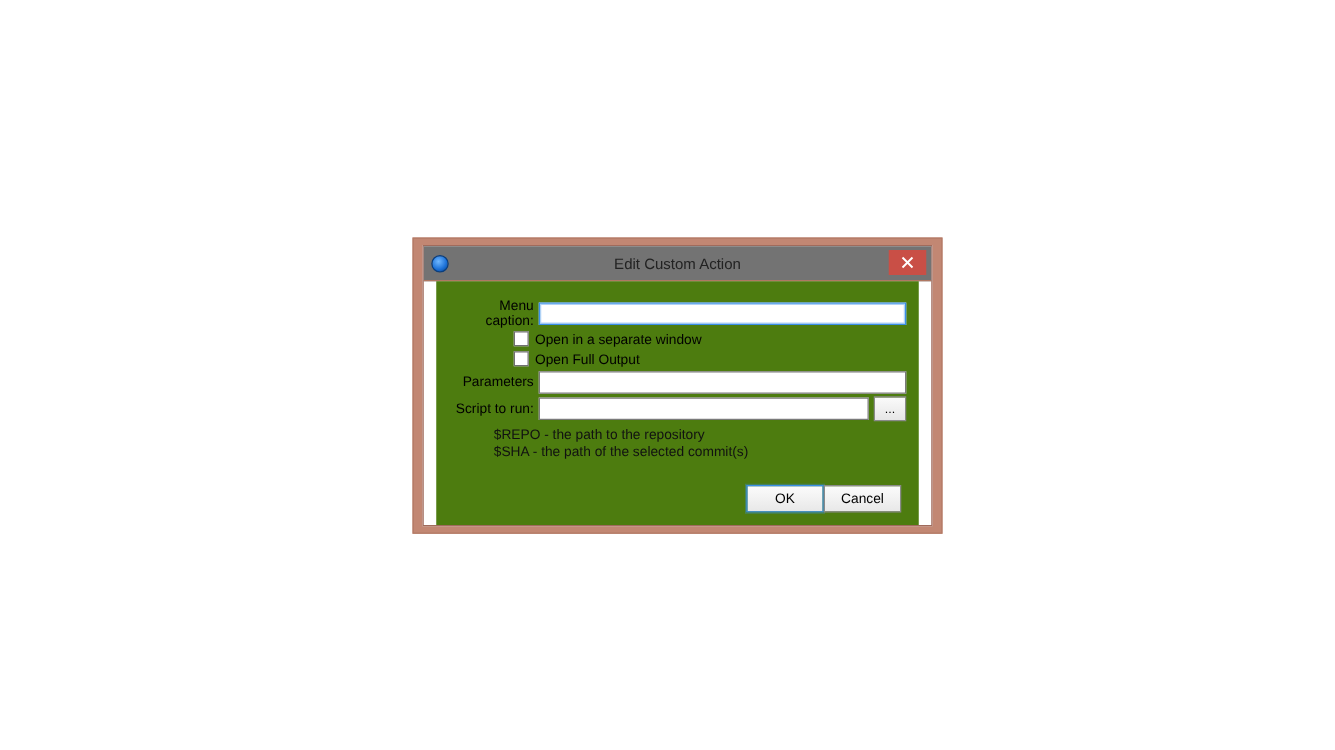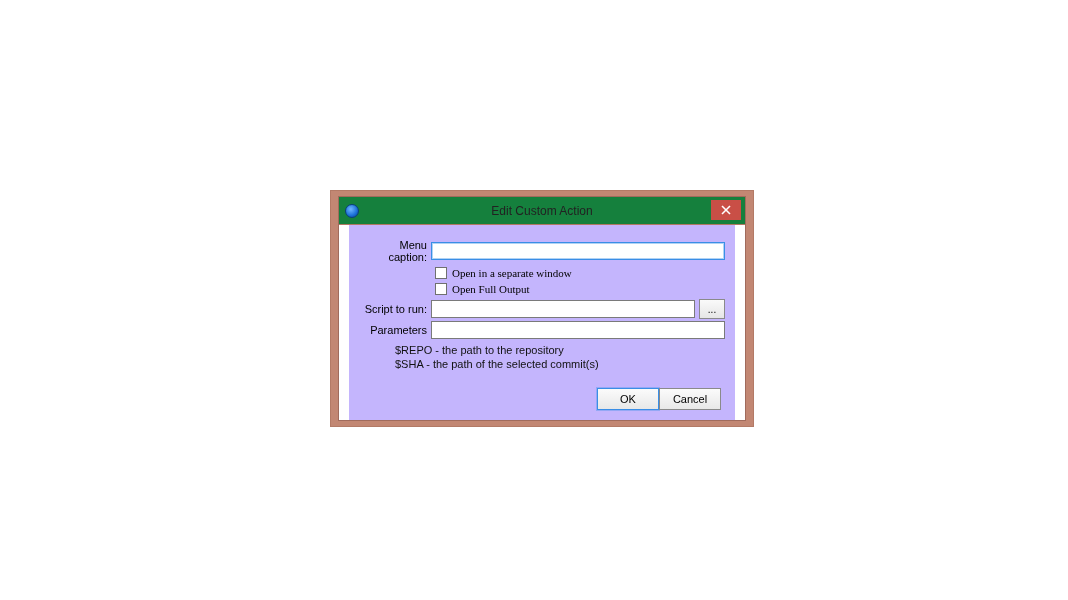--- a/index.html
+++ b/index.html
@@ -13,21 +13,21 @@
   .dialog {
     position: absolute;
     left: 338px; top: 196px;
     width: 408px; height: 225px;
     border: 1px solid #a06b5c;
     background: #ffffff;
     box-shadow: 0 0 0 0 rgba(0,0,0,0);
   }
   .titlebar {
     height: 28px;
-    background: #15803d;
+    background: #737373;
     display: flex;
     align-items: center;
     position: relative;
     border-bottom: 1px solid #b07863;
   }
   .app-icon {
     width: 14px; height: 14px;
     margin-left: 6px;
     border-radius: 50%;
     background: radial-gradient(circle at 40% 35%, #6fb7ff 0%, #1a6fd6 60%, #0a3e7d 100%);
@@ -49,21 +49,21 @@
     background: #c94f46;
     display: flex;
     align-items: center;
     justify-content: center;
     cursor: pointer;
   }
   .close-btn svg { display:block; }
   .content {
     position: absolute;
     left: 10px; right: 10px; top: 28px; bottom: 0;
-    background: #c4b5fd;
+    background: #4d7c0f;
   }
   .form {
     padding: 14px 10px 0 10px;
   }
   .row {
     display: flex;
     align-items: center;
     margin-bottom: 2px;
     min-height: 18px;
   }
@@ -98,26 +98,24 @@
     width: 26px; height: 20px;
     border: 1px solid #8a8a8a;
     background: linear-gradient(#fafafa,#e6e6e6);
     display: flex; align-items: center; justify-content: center;
     font-size: 10px;
     cursor: pointer;
     flex: 0 0 auto;
   }
   .check-row {
     display: flex;
-    align-items: center;
     gap: 5px;
-    margin-left: 76px;
+    margin-left: 52px;
     height: 16px;
     line-height: 14px;
-    font-family: Liberation Serif, serif;
   }
   .checkbox {
     width: 12px; height: 12px;
     border: 1px solid #707070;
     background: #fff;
     flex: 0 0 auto;
     cursor: pointer;
   }
   .check-label {
     font-size: 11px;
@@ -189,35 +187,35 @@
       <div class="check-row">
         <div class="checkbox"></div>
         <div class="check-label">Open in a separate window</div>
       </div>
 
       <div class="check-row">
         <div class="checkbox"></div>
         <div class="check-label">Open Full Output</div>
       </div>
 
+      <div class="row">
+        <div class="label">Parameters</div>
+        <div class="field-wrap">
+          <input class="text" type="text" value="" style="">
+        </div>
+      </div>
+
       <div class="row" style="margin-top:2px;">
         <div class="label">Script to run:</div>
         <div class="field-wrap">
           <input class="text" type="text" value="" style="">
           <div class="browse-btn">...</div>
         </div>
       </div>
 
-      <div class="row">
-        <div class="label">Parameters</div>
-        <div class="field-wrap">
-          <input class="text" type="text" value="" style="">
-        </div>
-      </div>
-
       <div class="helper">
         <div>$REPO - the path to the repository</div>
         <div>$SHA - the path of the selected commit(s)</div>
       </div>
 
     </div>
 
     <div class="buttons">
       <div class="btn default">OK</div>
       <div class="btn">Cancel</div>

